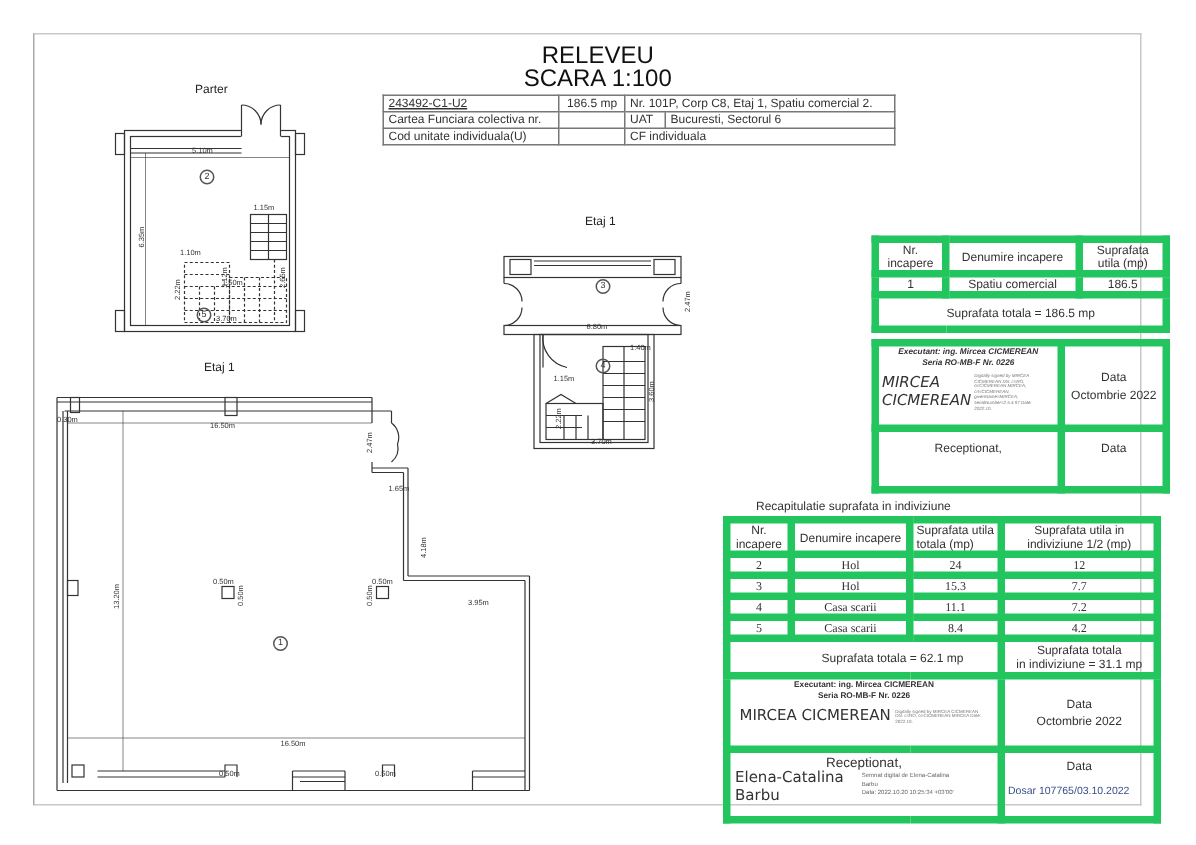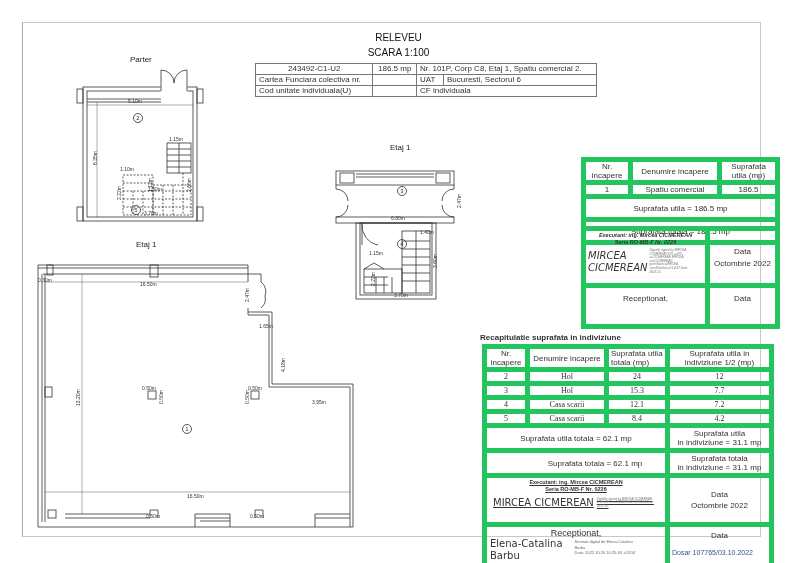--- a/index.html
+++ b/index.html
@@ -1,21 +1,21 @@
 <!DOCTYPE html>
 <html><head>
 <meta charset="utf-8">
 <style>
   html, body { margin:0; padding:0; }
   body { width:797px; height:563px; background:#ffffff; position:relative; overflow:hidden;
          font-family:"Liberation Sans", sans-serif; color:#222; }
   .frame { position:absolute; left:22px; top:22px; width:739px; height:515px;
            border:1.5px solid #c8c8c8; border-left-color:#aaa; box-sizing:border-box; }
   .abs { position:absolute; }
-  .title { position:absolute; left:0; width:100%; text-align:center; font-size:10px; color:#111; line-height:15px; }
+  .title { position:absolute; left:0; width:100%; text-align:center; font-size:16px; color:#111; line-height:15px; }
   table.cad { border-collapse:collapse; position:absolute; font-size:8px; color:#333; }
   table.cad td { border:1px solid #777; padding:0 3px; line-height:10px; white-space:nowrap; }
   table.box { border-collapse:collapse; position:absolute; font-size:8px; color:#333; }
   table.box td { border:5px solid #22c55e; text-align:center; padding:0 2px; line-height:9px; }
   .serif { font-family:"Liberation Serif", serif; }
   .sig-title { font-weight:bold; font-size:5.5px; line-height:7px; text-align:center; }
   .sig-name { font-family:"DejaVu Sans", sans-serif; font-size:10px; line-height:12px; }
   .sig-tiny { font-size:3px; line-height:3.6px; color:#777; }
   .plan-label { position:absolute; font-size:8px; color:#222; }
   .dim { font-size:5px; color:#333; position:absolute; white-space:nowrap; }
@@ -28,21 +28,21 @@
 <body>
 
 <div class="frame"></div>
 
 <div class="title" style="top:30px;">RELEVEU</div>
 <div class="title" style="top:45px;">SCARA 1:100</div>
 
 <table class="cad" style="left:255px; top:63px; width:342px;">
   <tbody>
   <tr>
-    <td style="text-align:center;">243492-C1-U2</td>
+    <td style="text-align:left;text-decoration:underline;">243492-C1-U2</td>
     <td style="text-align:center;">186.5 mp</td>
     <td colspan="2">Nr. 101P, Corp C8, Etaj 1, Spatiu comercial 2.</td>
   </tr>
   <tr>
     <td>Cartea Funciara colectiva nr.</td>
     <td></td>
     <td style="width:20px;margin-top:35px;">UAT</td>
     <td>Bucuresti, Sectorul 6</td>
   </tr>
   <tr>
@@ -243,23 +243,20 @@
     <td style="width:38px;">Nr. incapere</td>
     <td style="width:80px;">Denumire incapere</td>
     <td>Suprafata utila (mp)</td>
   </tr>
   <tr>
     <td>1</td>
     <td>Spatiu comercial</td>
     <td>186.5</td>
   </tr>
   <tr>
-        <td colspan="3" style="height:18px;">Suprafata utila = 186.5 mp</td>
-      </tr>
-  <tr>
         <td colspan="3" style="height:18px;">Suprafata totala = 186.5 mp</td>
       </tr>
 </tbody>
   </table>
 
 <table class="box" style="left:581px; top:226px; width:199px;">
   <tbody>
       <tr>
     <td style="width:115px; height:50px; text-align:left; vertical-align:top; padding:1px 2px;font-style:italic;">
       <div class="sig-title">Executant: ing. Mircea CICMEREAN</div>
@@ -277,21 +274,21 @@
       <div style="margin-top:3px;">Octombrie 2022</div>
     </td>
   </tr>
   <tr>
     <td style="height:30px; vertical-align:top; padding-top:6px;">Receptionat,</td>
     <td style="vertical-align:top; padding-top:6px;">Data</td>
   </tr>
 </tbody>
   </table>
 
-<div class="abs" style="left:480px; top:333px; font-size:8px; color:#333;font-weight:bold;">Recapitulatie suprafata in indiviziune</div>
+<div class="abs" style="left:504px; top:333px; font-size:8px; color:#333;">Recapitulatie suprafata in indiviziune</div>
 <table class="box" style="left:482px; top:344px; width:292px;">
   <tbody>
       <tr>
     <td style="width:34px;">Nr. incapere</td>
     <td style="width:70px;">Denumire incapere</td>
     <td style="width:52px; text-align:left;">Suprafata utila totala (mp)</td>
     <td>Suprafata utila in indiviziune 1/2 (mp)</td>
   </tr>
   <tr class="serif">
     <td>2</td>
@@ -301,46 +298,39 @@
   </tr>
   <tr class="serif">
     <td>3</td>
     <td>Hol</td>
     <td>15.3</td>
     <td>7.7</td>
   </tr>
   <tr class="serif">
     <td>4</td>
     <td>Casa scarii</td>
-    <td>12.1</td>
+    <td>11.1</td>
     <td>7.2</td>
   </tr>
   <tr class="serif">
     <td>5</td>
     <td>Casa scarii</td>
     <td>8.4</td>
     <td>4.2</td>
   </tr>
   <tr>
-    <td colspan="3" style="height:20px;">Suprafata utila totala = 62.1 mp</td>
-    <td>
-      <div>Suprafata utila</div>
-      <div>in indiviziune = 31.1 mp</div>
-    </td>
-  </tr>
-  <tr>
     <td colspan="3" style="height:20px;padding-left:40px;">Suprafata totala = 62.1 mp</td>
     <td>
       <div>Suprafata totala</div>
       <div>in indiviziune = 31.1 mp</div>
     </td>
   </tr>
 
   <tr>
-    <td colspan="3" style="height:42px; text-align:left; vertical-align:top; padding:1px 6px;text-decoration:underline;">
+    <td colspan="3" style="height:42px; text-align:left; vertical-align:top; padding:1px 6px;">
       <div class="sig-title">Executant: ing. Mircea CICMEREAN</div>
       <div class="sig-title">Seria RO-MB-F Nr. 0226</div>
       <div style="display:flex; align-items:center; margin-top:4px;">
         <div class="sig-name">MIRCEA CICMEREAN</div>
         <div class="sig-tiny" style="width:60px; margin-left:3px;">Digitally signed by MIRCEA CICMEREAN DN: c=RO, o=CICMEREAN MIRCEA Date: 2022.10.</div>
       </div>
     </td>
     <td>
       <div>Data</div>
       <div style="margin-top:2px;">Octombrie 2022</div>

